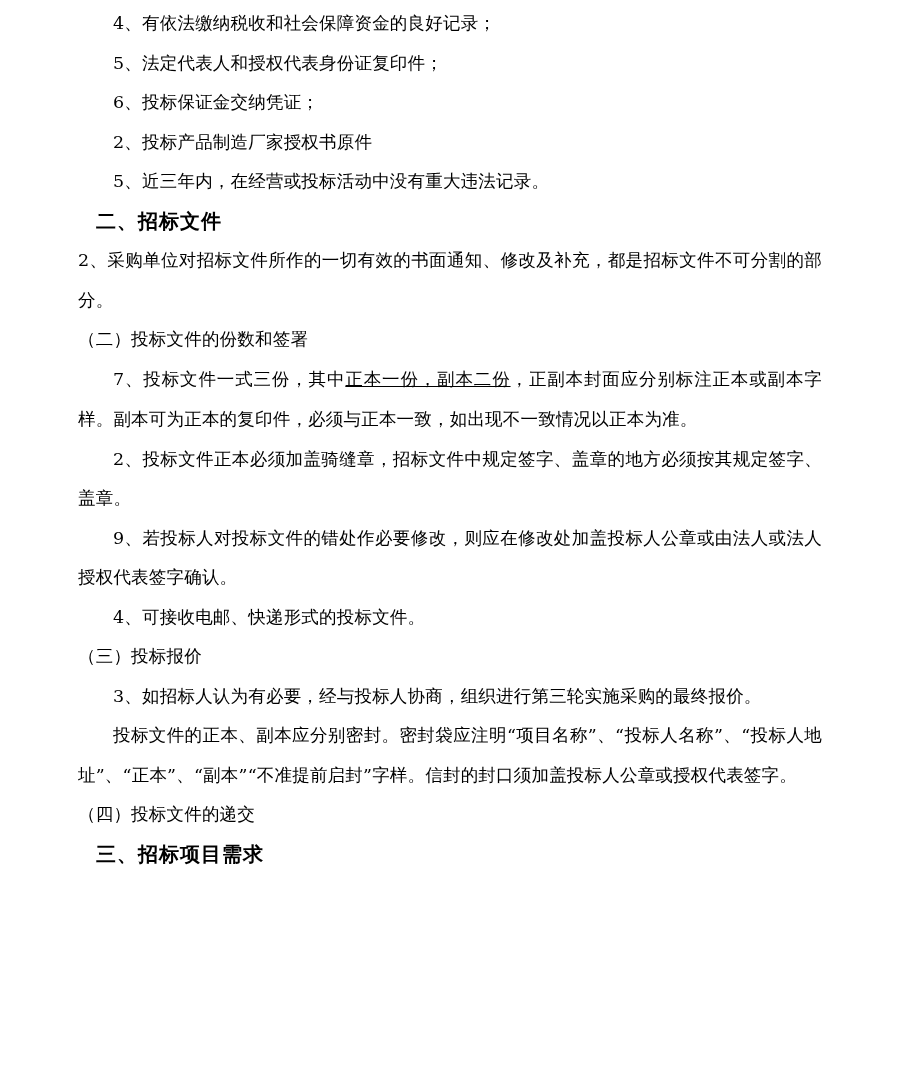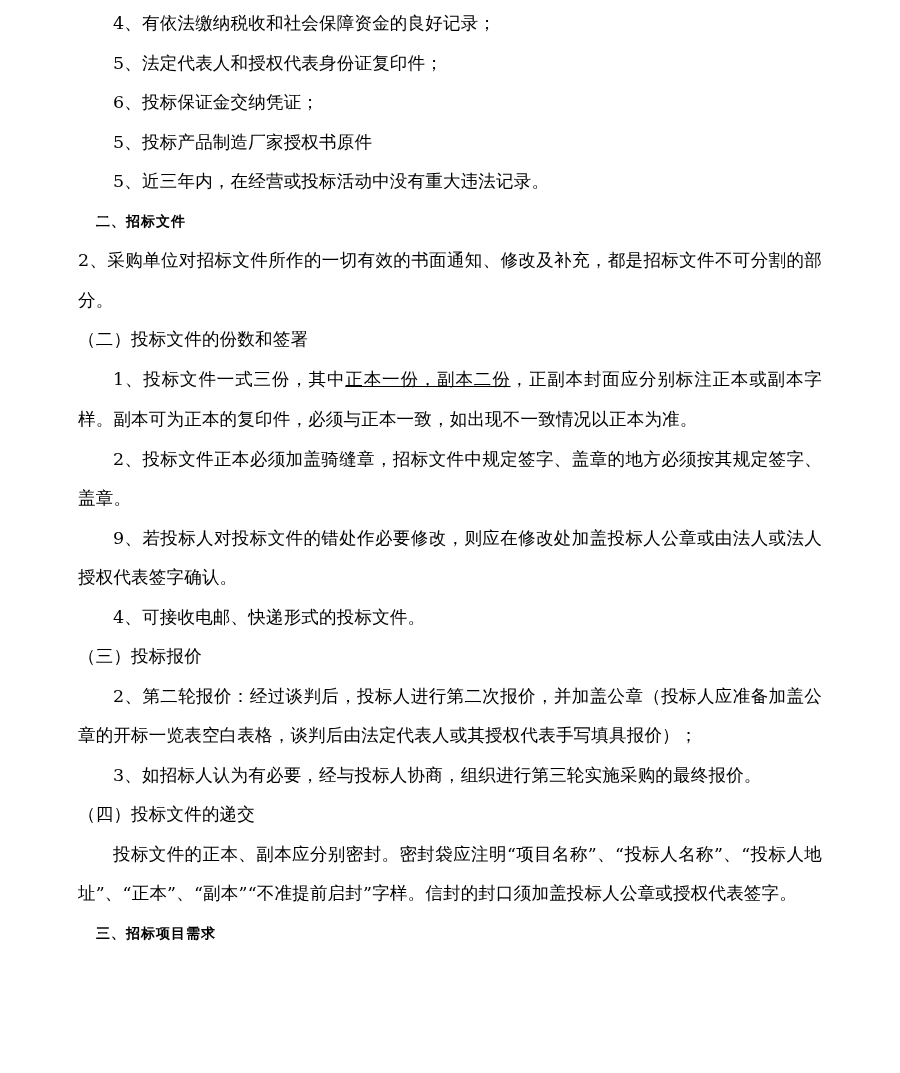--- a/index.html
+++ b/index.html
@@ -30,21 +30,21 @@
   .para {
     font-size: 17.5px;
     line-height: 39.5px;
     letter-spacing: 0.2px;
     text-align: justify;
     text-justify: inter-ideograph;
   }
   .indent-1 { text-indent: 0; }
   .indent-2 { text-indent: 35px; }
   .heading {
-    font-size: 14px;
+    font-size: 20px;
     line-height: 39.5px;
     font-weight: bold;
     font-family: "DejaVu Sans", "Liberation Sans", sans-serif;
     letter-spacing: 1px;
     text-indent: 18px;
   }
   .item {
     text-indent: 35px;
   }
   .u {
@@ -53,45 +53,44 @@
   }
 </style>
 </head>
 <body>
 
 <div class="page">
 
   <div class="line item">4、有依法缴纳税收和社会保障资金的良好记录；</div>
   <div class="line item">5、法定代表人和授权代表身份证复印件；</div>
   <div class="line item">6、投标保证金交纳凭证；</div>
-  <div class="line item">5、投标产品制造厂家授权书原件</div>
+  <div class="line item">2、投标产品制造厂家授权书原件</div>
   <div class="line item">5、近三年内，在经营或投标活动中没有重大违法记录。</div>
 
   <div class="heading">二、招标文件</div>
 
 
 
   <div class="para indent-1">2、采购单位对招标文件所作的一切有效的书面通知、修改及补充，都是招标文件不可分割的部分。</div>
 
   <div class="para indent-1">（二）投标文件的份数和签署</div>
 
-  <div class="para indent-2"><span>1、投标文件一式三份，其中</span><span class="u">正本一份，副本二份</span><span>，正副本封面应分别标注正本或副本字样。副本可为正本的复印件，必须与正本一致，如出现不一致情况以正本为准。</span></div>
+  <div class="para indent-2"><span>7、投标文件一式三份，其中</span><span class="u">正本一份，副本二份</span><span>，正副本封面应分别标注正本或副本字样。副本可为正本的复印件，必须与正本一致，如出现不一致情况以正本为准。</span></div>
 
   <div class="para indent-2">2、投标文件正本必须加盖骑缝章，招标文件中规定签字、盖章的地方必须按其规定签字、盖章。</div>
 
   <div class="para indent-2">9、若投标人对投标文件的错处作必要修改，则应在修改处加盖投标人公章或由法人或法人授权代表签字确认。</div>
 
   <div class="para indent-2">4、可接收电邮、快递形式的投标文件。</div>
 
   <div class="para indent-1">（三）投标报价</div>
 
 
-  <div class="para indent-2">2、第二轮报价：经过谈判后，投标人进行第二次报价，并加盖公章（投标人应准备加盖公章的开标一览表空白表格，谈判后由法定代表人或其授权代表手写填具报价）；</div>
 
   <div class="para indent-2">3、如招标人认为有必要，经与投标人协商，组织进行第三轮实施采购的最终报价。</div>
 
+  <div class="para indent-2">投标文件的正本、副本应分别密封。密封袋应注明“项目名称”、“投标人名称”、“投标人地址”、“正本”、“副本”“不准提前启封”字样。信封的封口须加盖投标人公章或授权代表签字。</div>
+
   <div class="para indent-1">（四）投标文件的递交</div>
-
-  <div class="para indent-2">投标文件的正本、副本应分别密封。密封袋应注明“项目名称”、“投标人名称”、“投标人地址”、“正本”、“副本”“不准提前启封”字样。信封的封口须加盖投标人公章或授权代表签字。</div>
 
   <div class="heading">三、招标项目需求</div>
 
 </div>
 
 </body></html>

